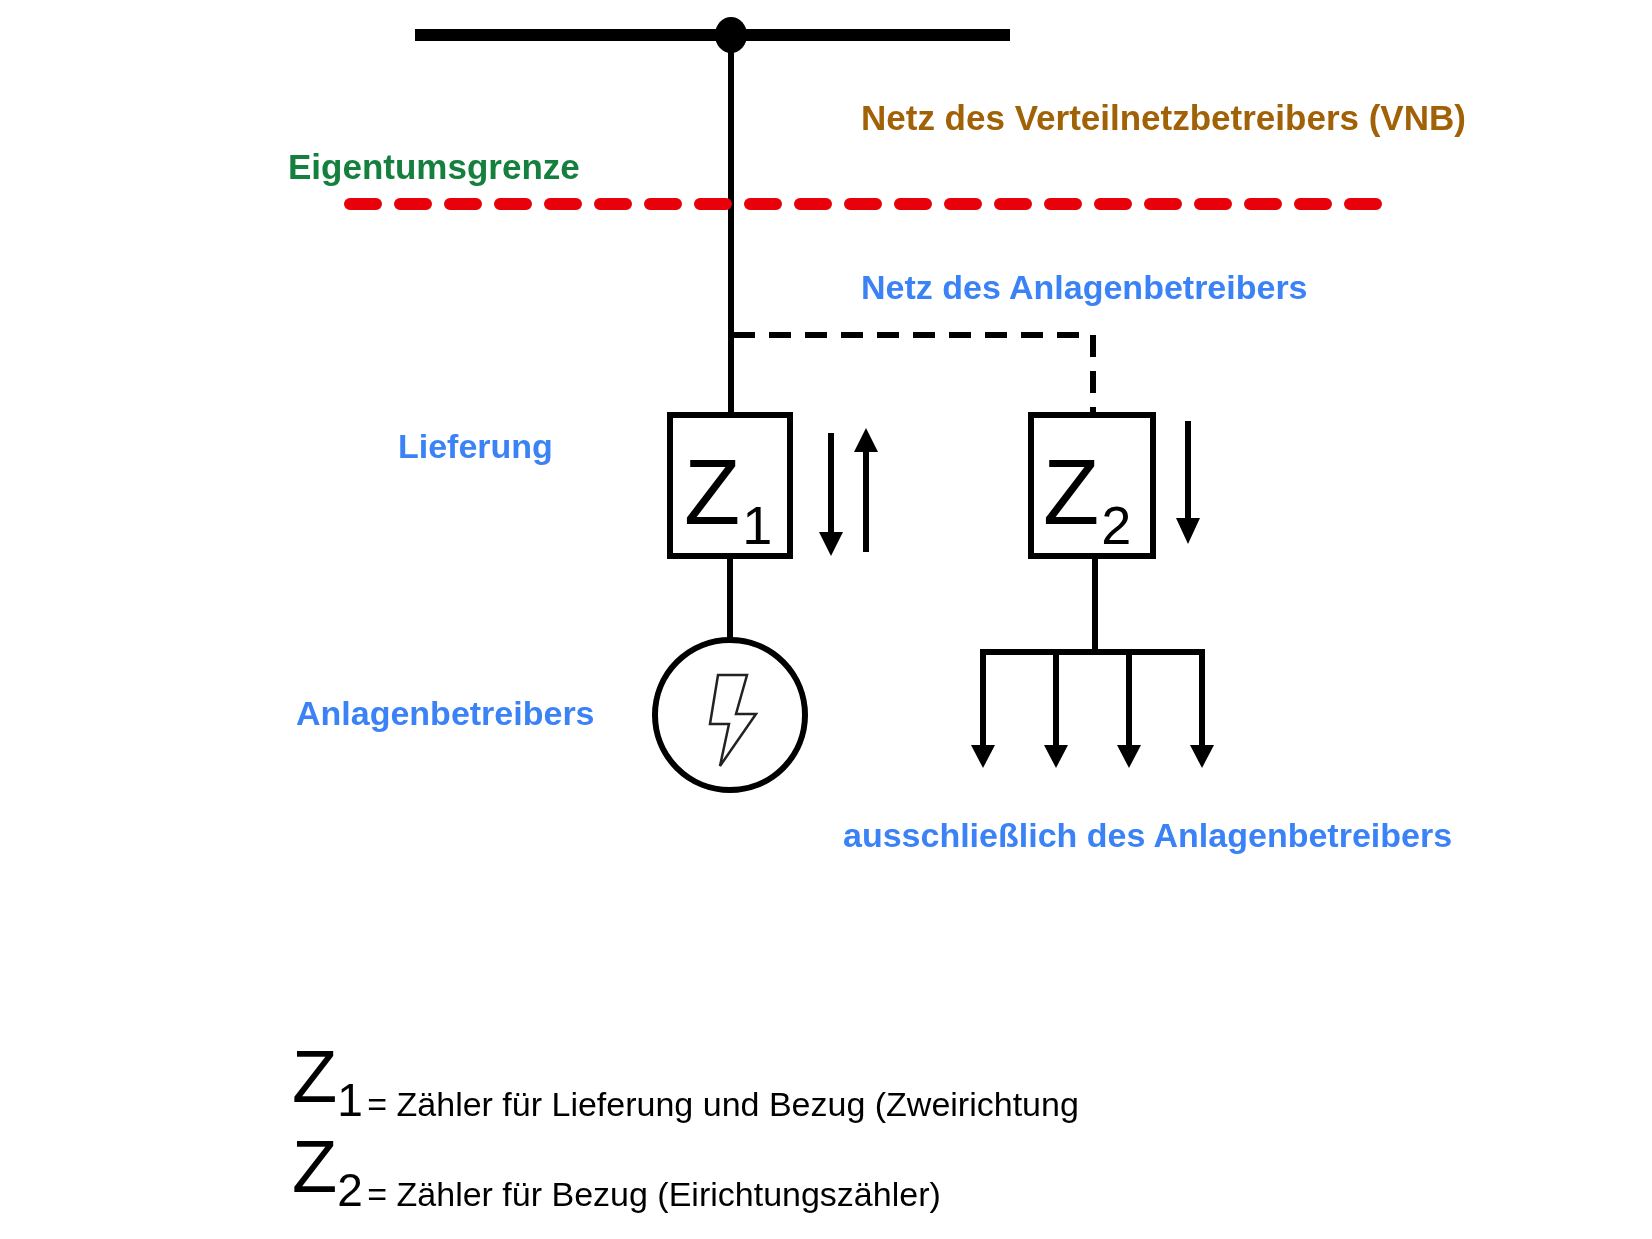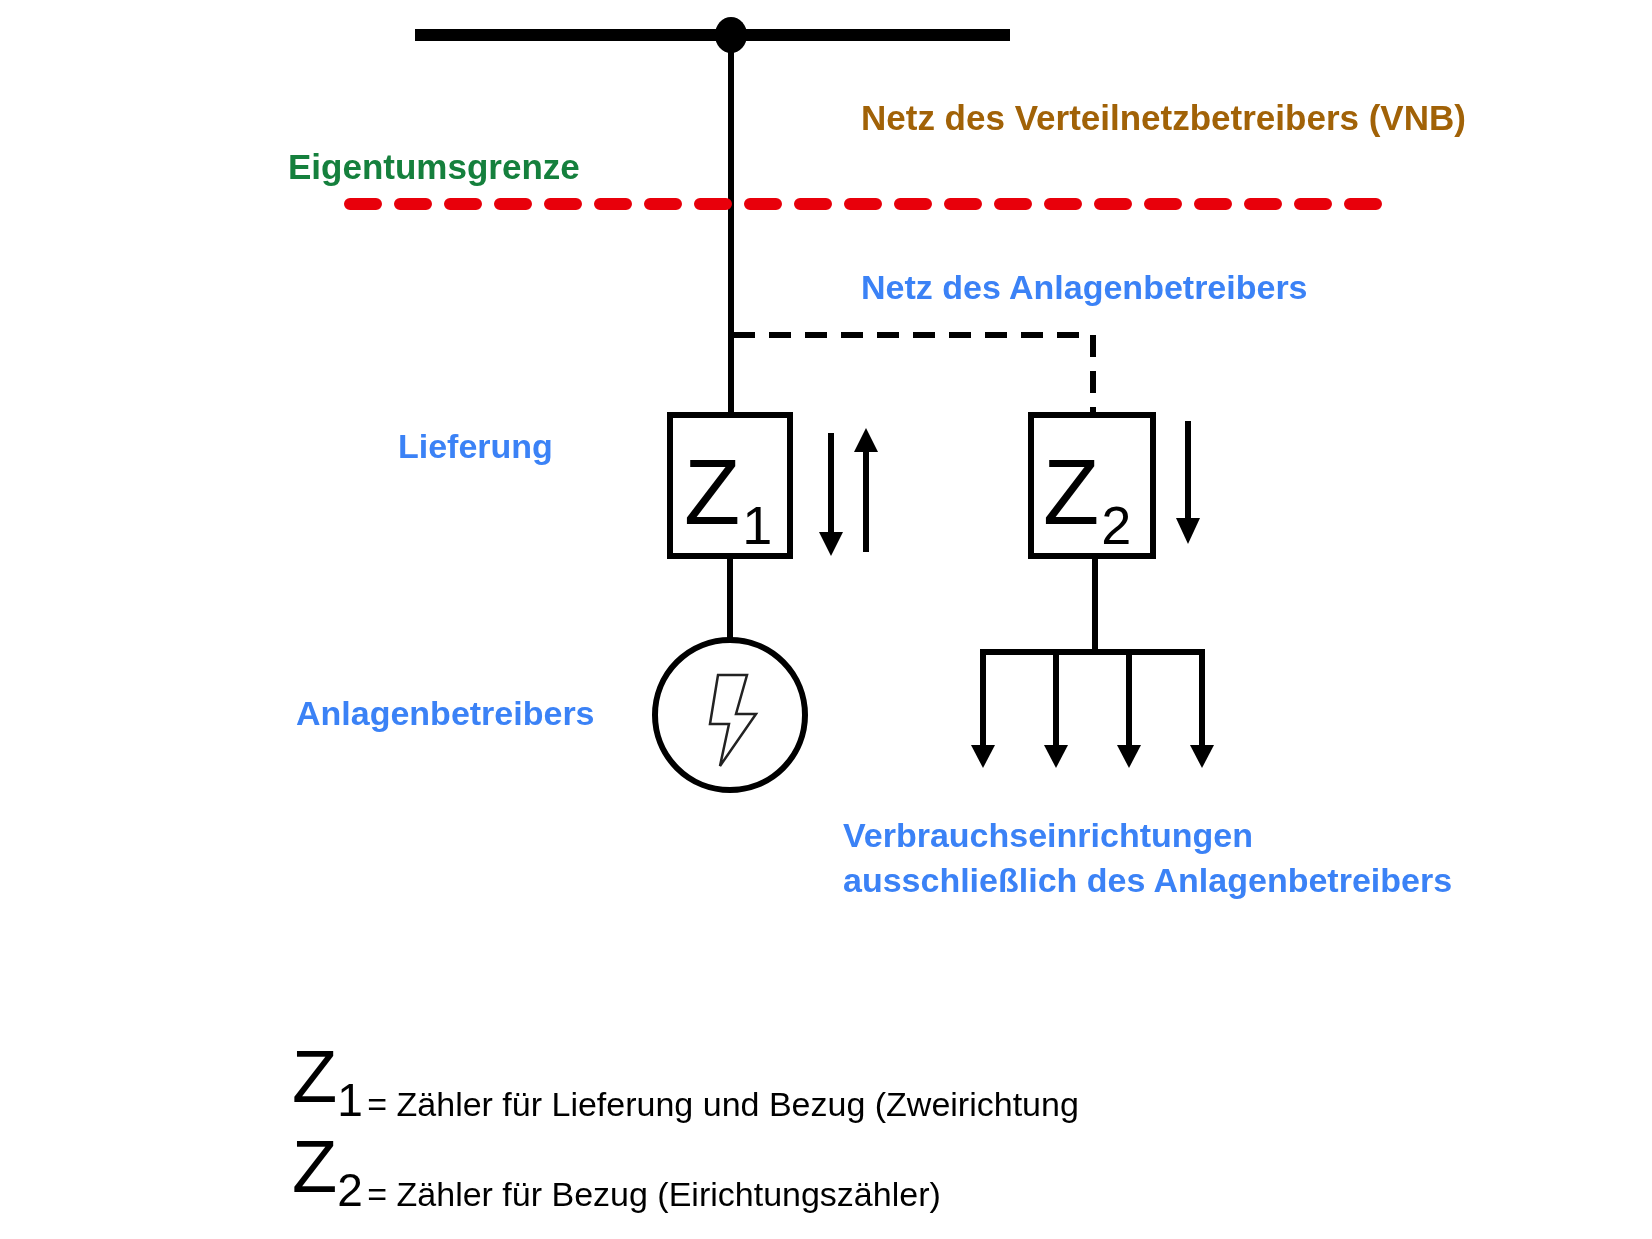--- a/index.html
+++ b/index.html
@@ -83,21 +83,20 @@
 <div class="lbl lbl-grenze" style="color:#15803d;">Eigentumsgrenze</div>
 <div class="lbl lbl-anlage">Netz des Anlagenbetreibers</div>
 
 <div class="lbl lbl-messung">
   <div>Lieferung</div>
 </div>
 
 <div class="lbl lbl-erzeugung">Anlagenbetreibers</div>
 
 <div class="lbl lbl-verbrauch">
-  <div>Verbrauchseinrichtungen</div>
   <div>ausschließlich des Anlagenbetreibers</div>
 </div>
 
 <div class="meter-text" style="left:684px; top:446px;">
   <span class="z">Z</span><span class="sub">1</span>
 </div>
 <div class="meter-text" style="left:1043px; top:446px;">
   <span class="z">Z</span><span class="sub">2</span>
 </div>
 

